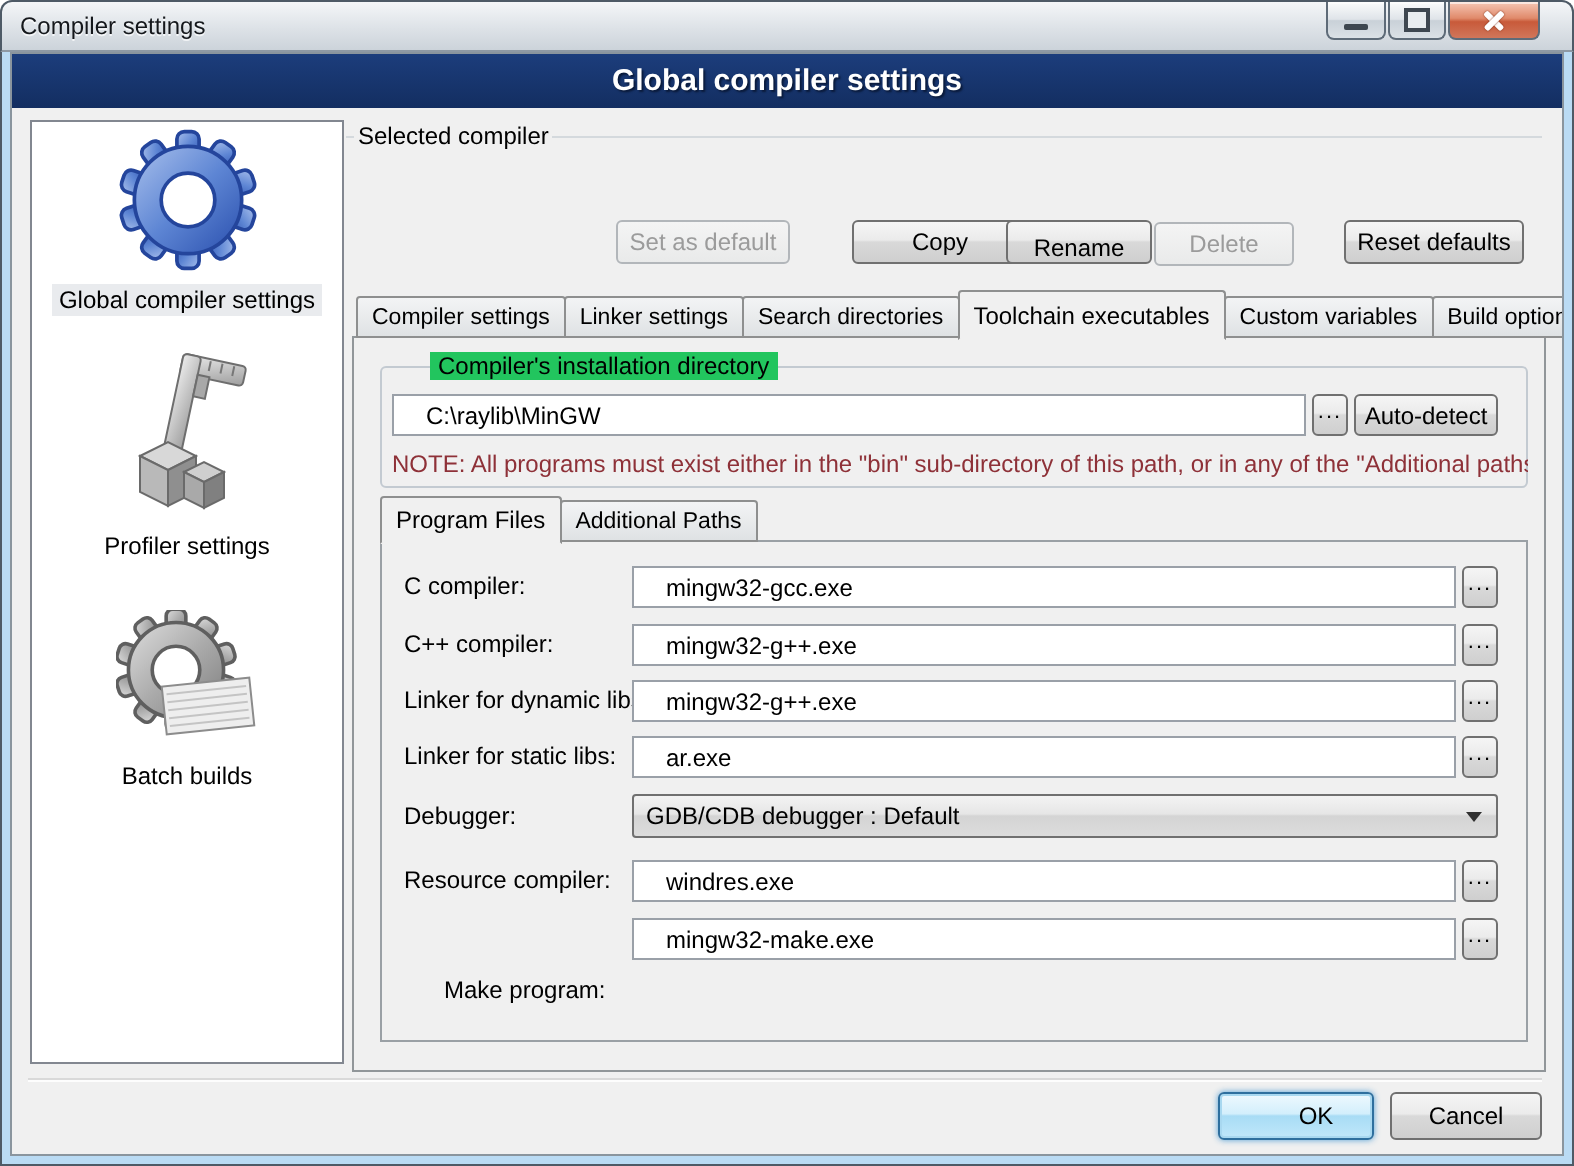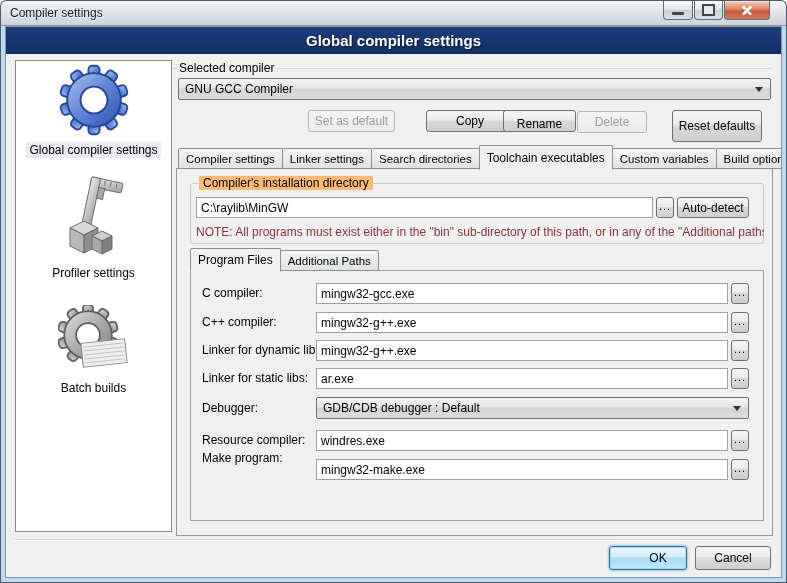--- a/index.html
+++ b/index.html
@@ -45,72 +45,72 @@
 
   
   .btn{position:absolute;box-sizing:border-box;display:flex;align-items:center;justify-content:center;
     border:1px solid #707070;border-radius:3px;cursor:default;
     background:linear-gradient(#f5f5f5,#ebebeb 45%,#d9d9d9 50%,#cfcfcf);}
   .btn.disabled{color:#9b9b9b;border-color:#b2b6ba;background:linear-gradient(#f4f4f4,#e9eaea);}
   .btn.default{border-color:#2e6f9e;
     background:linear-gradient(#eef9fe,#d3effc 45%,#a8dcf5 50%,#c0e7fa);
     box-shadow:inset 0 0 0 1px #a8d8f0,0 0 3px rgba(64,150,210,.9);}
   .tf{position:absolute;box-sizing:border-box;border:1px solid #9aa0a8;background:#fff;
-    padding:1px 4px 0 4px;font-family:"Liberation Sans",sans-serif;font-size:12px;color:#000;outline:none;}
+    padding:1px 4px 0 16px;font-family:"Liberation Sans",sans-serif;font-size:12px;color:#000;outline:none;}
   .combo{position:absolute;box-sizing:border-box;border:1px solid #707070;border-radius:2px;
     background:linear-gradient(#f3f3f3,#e6e6e6 45%,#d4d4d4 50%,#dcdcdc);
     display:flex;align-items:center;padding:0 22px 0 6px;cursor:default;}
   .combo .arrow{position:absolute;right:7px;top:50%;margin-top:-2px;width:0;height:0;
     border-left:4px solid transparent;border-right:4px solid transparent;border-top:5px solid #303030;}
   .mini{font-size:11px;letter-spacing:1px;padding-bottom:4px;}
 
   
   #sc-caption{position:absolute;left:173px;top:34px;}
   #sc-rule-l{position:absolute;left:167px;top:41px;width:4px;border-top:1px solid #d4d9dd;}
   #sc-rule{position:absolute;left:270px;top:41px;width:495px;border-top:1px solid #d4d9dd;}
   #sc-combo{left:172px;top:51px;width:593px;height:22px;}
   #b-setdef{left:302px;top:83px;width:87px;height:22px;}
   #b-copy{left:420px;top:83px;width:88px;height:22px;}
   #b-rename{left:497px;top:83px;width:73px;height:22px;align-items:flex-end;}
   #b-delete{left:571px;top:84px;width:70px;height:22px;}
-  #b-reset{left:666px;top:83px;width:90px;height:32px;}
+  #b-reset{left:666px;top:83px;width:90px;height:22px;}
 
   
   #tabstrip{position:absolute;left:172px;top:117px;height:25px;display:flex;align-items:flex-end;z-index:3;}
   .tab{box-sizing:border-box;height:21px;padding:0 7px;display:flex;align-items:center;white-space:nowrap;
     border:1px solid #8e8f8f;margin-right:-1px;font-size:11.5px;cursor:default;
     background:linear-gradient(#f3f4f5,#dfe2e4);border-radius:2px 2px 0 0;}
   .tab.active{height:25px;background:#f0f0f0;position:relative;z-index:4;margin-bottom:-1px;
     border-bottom:1px solid #f0f0f0;font-size:12px;}
   .spin{position:absolute;box-sizing:border-box;width:16px;height:17px;border:1px solid #8e99a3;border-radius:2px;
     background:linear-gradient(#fcfdfd,#dde3e8);display:flex;align-items:center;justify-content:center;
     color:#2f5fae;font-size:8px;cursor:default;}
   #spin-l{left:736px;top:121px;} #spin-r{left:753px;top:121px;}
   #tabpage{position:absolute;left:170px;top:141px;width:597px;height:368px;box-sizing:border-box;
     border:1px solid #919699;background:#f0f0f0;}
 
   
   #grp{position:absolute;left:184px;top:156px;width:574px;height:61px;box-sizing:border-box;
     border:1px solid #c3cad1;border-radius:3px;}
-  #grp-caption{position:absolute;left:193px;top:149px;background:#fdba74;padding:0 4px;}
+  #grp-caption{position:absolute;left:209px;top:149px;background:#22c55e;padding:0 4px;}
   #path-field{left:190px;top:170px;width:457px;height:21px;}
   #b-browse-path{left:650px;top:170px;width:18px;height:21px;}
   #b-autodetect{left:671px;top:170px;width:72px;height:21px;}
   #note{position:absolute;left:190px;top:198px;width:568px;color:#8e3138;white-space:nowrap;overflow:hidden;}
 
   
   #subtabs{position:absolute;left:184px;top:220px;height:24px;display:flex;align-items:flex-end;z-index:3;}
   #subtabs .tab.active{height:24px;}
   #panel{position:absolute;left:184px;top:243px;width:574px;height:251px;box-sizing:border-box;
     border:1px solid #9aa0a5;background:#f0f0f0;}
   .rowlbl{position:absolute;left:196px;}
   .rowtf{left:310px;width:412px;height:21px;}
   .rowbr{width:18px;height:21px;left:725px;}
   .r1{top:256px;} .r2{top:285px;} .r3{top:313px;} .r4{top:341px;} .r5{top:370px;} .r6{top:403px;} .r7{top:432px;}
-  .lb1{top:259px;} .lb2{top:288px;} .lb3{top:316px;} .lb4{top:344px;} .lb5{top:374px;} .lb6{top:406px;} .lb7{top:424px;}
+  .lb1{top:259px;} .lb2{top:288px;} .lb3{top:316px;} .lb4{top:344px;} .lb5{top:374px;} .lb6{top:406px;} .lb7{top:461px;margin-left:20px;}
   #dbg-combo{left:310px;width:433px;height:22px;}
 
   
   #sep{position:absolute;left:8px;top:512px;width:757px;border-top:1px solid #d9d9d9;border-bottom:1px solid #fdfdfd;}
   #b-ok{left:603px;top:519px;width:78px;height:24px;padding-left:20px;}
   #b-cancel{left:689px;top:519px;width:76px;height:24px;}
 </style>
 </head>
 <body>
 
@@ -230,24 +230,20 @@
               <line x1="26" y1="56" x2="66" y2="56" stroke="#c4c4c4"></line>
             </g>
           </svg>
           <span class="lbl">Batch builds</span>
         </div>
       </div>
 
       <span id="sc-caption">Selected compiler</span>
       <div id="sc-rule-l"></div>
       <div id="sc-rule"></div>
-      <div class="combo" id="sc-combo">
-        <span>GNU GCC Compiler</span>
-        <span class="arrow"></span>
-      </div>
 
       <div class="btn disabled" id="b-setdef">
           <span>Set as default</span>
         </div>
       <div class="btn" id="b-copy">
           <span>Copy</span>
         </div>
       <div class="btn" id="b-rename">
           <span>Rename</span>
         </div>

